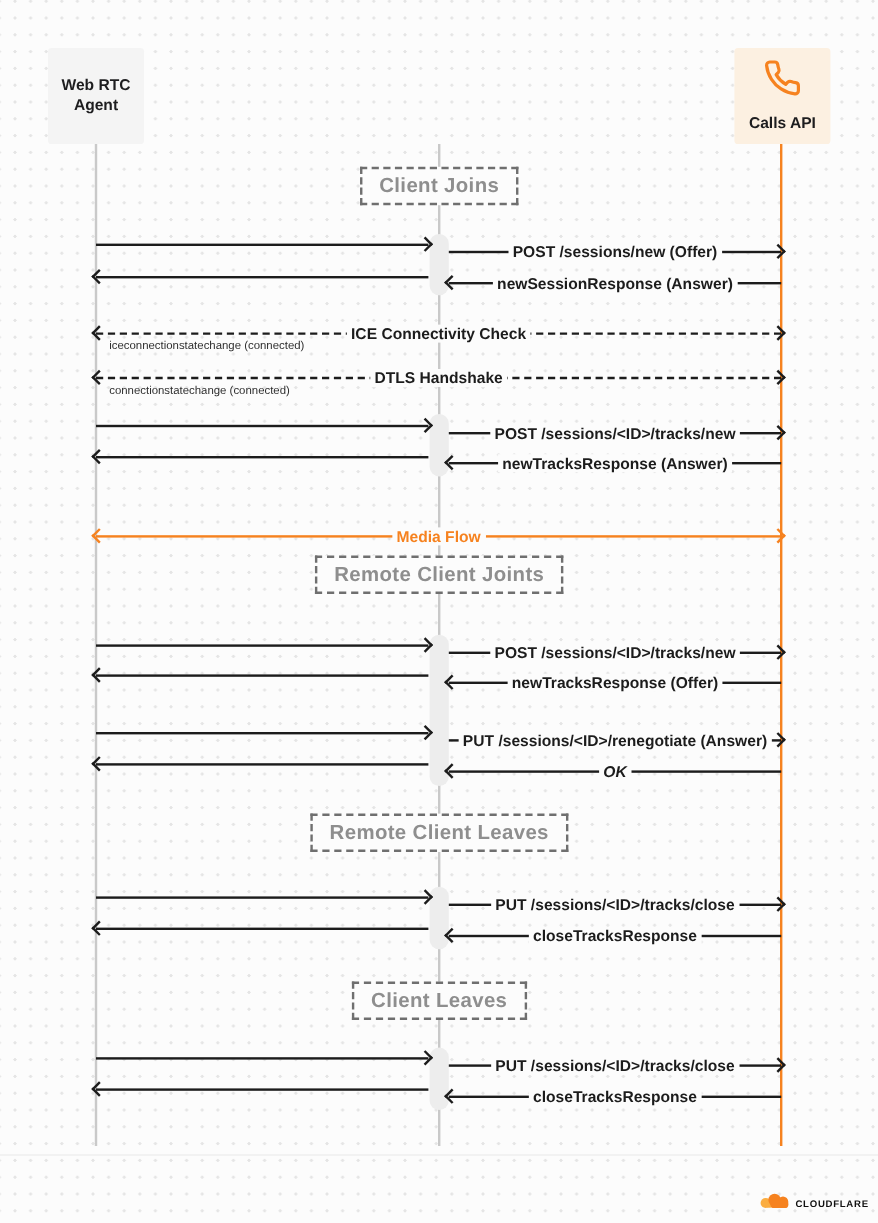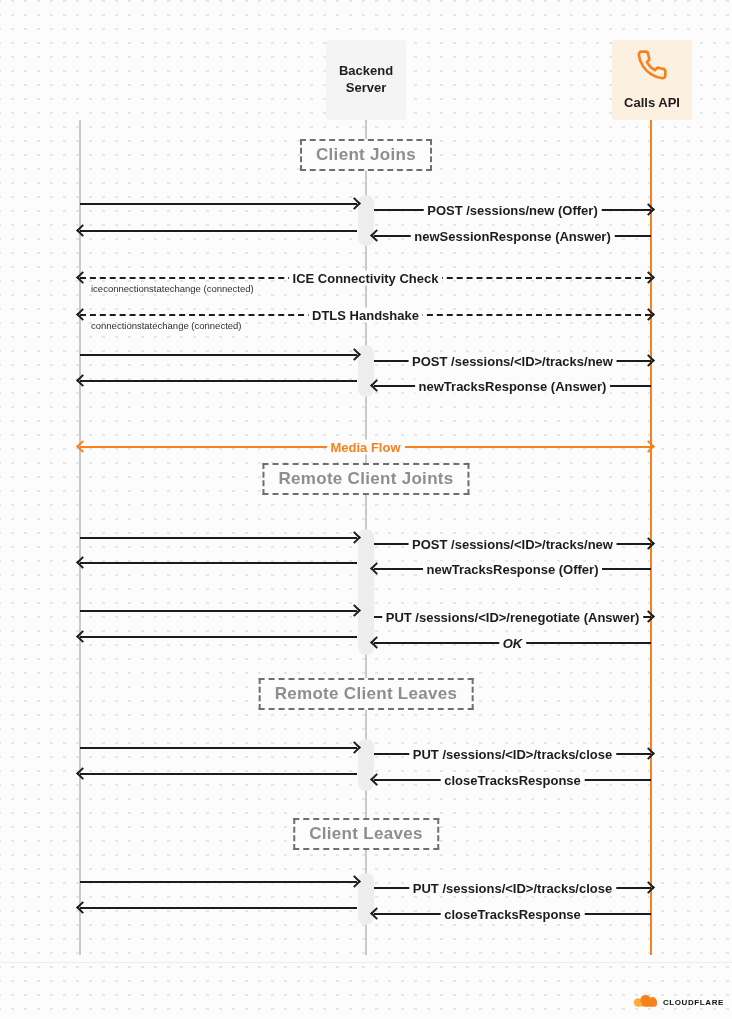--- a/index.html
+++ b/index.html
@@ -62,23 +62,23 @@
   <div class="lifeline" style="left:79px;"></div>
   <div class="lifeline" style="left:365px;"></div>
   <div class="lifeline orange" style="left:650px;"></div>
 
   <div class="activation" style="top:195px; height:51px;"></div>
   <div class="activation" style="top:345px; height:52px;"></div>
   <div class="activation" style="top:529px; height:126px;"></div>
   <div class="activation" style="top:739px; height:52px;"></div>
   <div class="activation" style="top:873px; height:52px;"></div>
 
-  <div class="actor-box" style="left:326px;">
-    <span>Backend</span>
-    <span>Server</span>
+  <div class="actor-box" style="left:40px;">
+    <span>Web RTC</span>
+    <span>Agent</span>
   </div>
   <div class="actor-box calls" style="left:612px;">
     <span>
       <svg width="32" height="32" viewBox="0 0 24 24" fill="none" stroke="#f6821f" stroke-width="2" stroke-linecap="round" stroke-linejoin="round">
         <path d="M22 16.92v3a2 2 0 0 1-2.18 2 19.79 19.79 0 0 1-8.63-3.07 19.5 19.5 0 0 1-6-6 19.79 19.79 0 0 1-3.07-8.67A2 2 0 0 1 4.11 2h3a2 2 0 0 1 2 1.72 12.84 12.84 0 0 0 .7 2.81 2 2 0 0 1-.45 2.11L8.09 9.91a16 16 0 0 0 6 6l1.27-1.27a2 2 0 0 1 2.11-.45 12.84 12.84 0 0 0 2.81.7A2 2 0 0 1 22 16.92z"></path>
       </svg>
     </span>
     <span>Calls API</span>
   </div>
 

